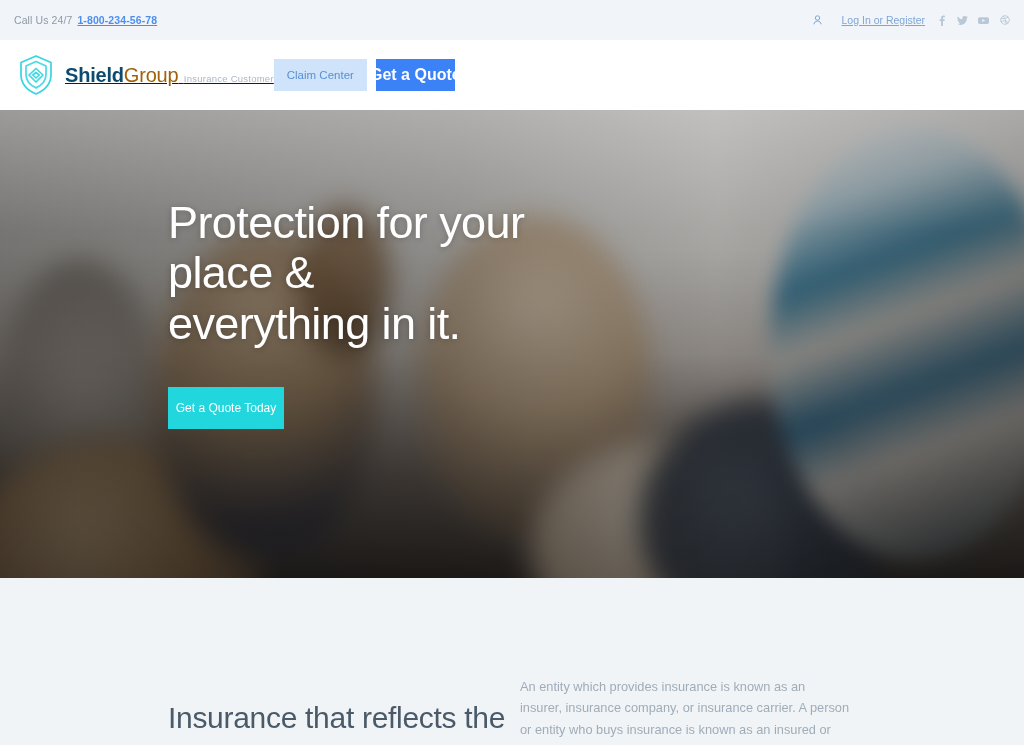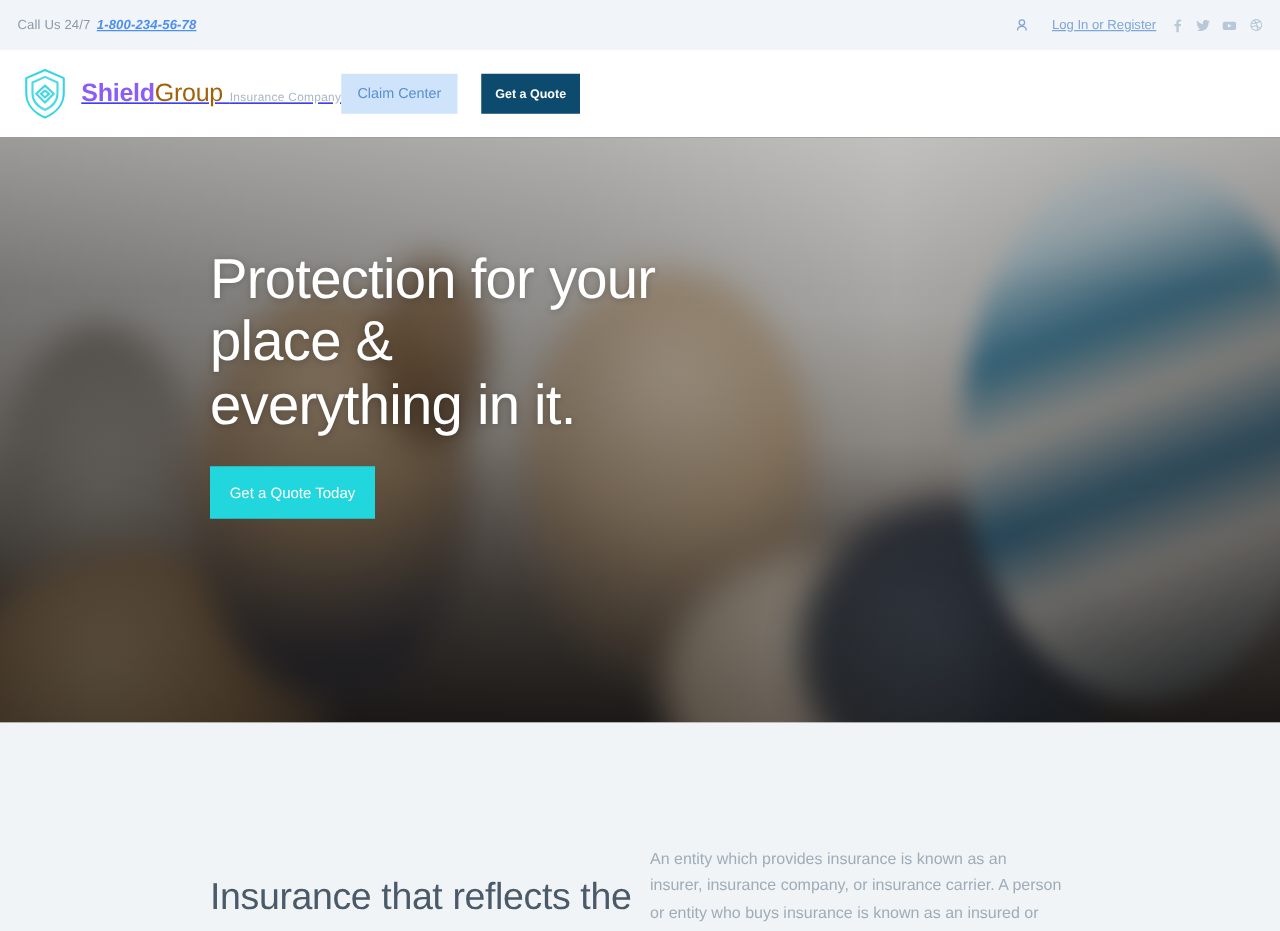--- a/index.html
+++ b/index.html
@@ -12,69 +12,69 @@
   }
 
   
   .topbar{
     height:40px; background:#f1f5f9;
     display:flex; align-items:center; justify-content:space-between;
     padding:0 14px; font-size:10.5px;
   }
   .topbar-left{ display:flex; align-items:center; gap:5px; }
   .call-label{ color:#8d9aa6; letter-spacing:.1px; }
-  .phone{ color:#4d8ff0; font-weight:bold; letter-spacing:.1px;font-style:italic; }
+  .phone{ color:#4d8ff0; font-weight:bold; letter-spacing:.1px; }
   .topbar-right{ display:flex; align-items:center; gap:11px; }
   .login{ display:flex; align-items:center; gap:20px; color:#7fa6d8; font-size:10.5px; }
   .login svg{ display:block; }
   .socials{ display:flex; align-items:center; gap:10px; }
   .socials .s-ico{
     width:11px; height:11px; color:#b9c8d6;
     display:flex; align-items:center; justify-content:center;
   }
   .socials .s-ico svg{ display:block; }
 
   
   .header{
     height:70px; background:#fff;
     display:flex; align-items:center; padding:0 16px;
   }
   .logo{ display:flex; align-items:center; gap:9px; }
   .logo-mark{ width:40px; height:44px; flex:0 0 40px; }
   .logo-text .logo-name{
     font-size:20px; font-weight:bold; line-height:1.05; letter-spacing:-.2px;
   }
-  .logo-name .t1{ color:#8b5cf6; }
+  .logo-name .t1{ color:#0c4a6e; }
   .logo-name .t2{ color:#a16207; font-weight:normal; }
   .logo-sub{
     font-size:9.5px; color:#a9b7c4; letter-spacing:.25px; margin-top:2px;
   }
 
   .nav{
     flex:1; display:flex; align-items:center; justify-content:center;
     gap:23px; margin-left:40px;
   }
   .nav a{
     font-size:11.5px; color:#9aa8b5; text-decoration:none; letter-spacing:.05px;
     white-space:nowrap;
   }
   .nav a.active{ color:#4d8ff0; }
 
-  .header-actions{ display:flex; align-items:center; gap:19px; }
+  .header-actions{ display:flex; align-items:center; gap:9px; }
   .btn{
     border:none; cursor:pointer; font-family:inherit;
     display:inline-flex; align-items:center; justify-content:center;
     white-space:nowrap;
   }
   .btn-claim{
     background:#cfe4fb; color:#5a8fd0; font-size:11.5px;
     width:93px; height:32px;
   }
   .btn-quote{
-    background:#0c4a6e; color:#fff; font-size:10px; font-weight:bold;
+    background:#3b82f6; color:#fff; font-size:16px; font-weight:bold;
     width:79px; height:32px;text-align:right;
   }
 
   
   .hero{
     position:relative; height:468px; overflow:hidden;
     background:#2b2724;
   }
   .hero-photo{ position:absolute; inset:0; }
   
@@ -111,22 +111,22 @@
     background:linear-gradient(180deg, rgba(250,250,250,.28) 0%, rgba(0,0,0,0) 26%, rgba(0,0,0,.28) 100%);
   }
 
   .hero-content{ position:absolute; left:168px; top:88px; z-index:5; }
   .hero-title{
     color:#fff; font-size:45px; font-weight:normal; line-height:1.12;
     letter-spacing:-.6px; text-shadow:0 1px 6px rgba(0,0,0,.22);
     max-width:420px;
   }
   .hero-cta{
-    margin-top:24px; background:#22d6dd; color:#fff;
-    width:132px; height:42px; font-size:12px;
+    margin-top:38px; background:#22d6dd; color:#fff;
+    width:116px; height:42px; font-size:12px;
   }
 
   
   .welcome{
     background:#f1f4f7; height:187px; position:relative;
     padding:96px 0 0 0;
   }
   .welcome-inner{ display:flex; padding:0 168px 0 168px; gap:0; }
   .wcol-left{ width:352px; flex:0 0 352px; }
   .eyebrow{
@@ -193,21 +193,21 @@
         <path d="M20 3 35 9.5v12c0 9-6.4 15.8-15 19.5C11.4 37.3 5 30.5 5 21.5v-12z" opacity=".95"></path>
         <path d="M20 8.5 30 13v8.6c0 6.1-4.4 10.8-10 13.3-5.6-2.5-10-7.2-10-13.3V13z" opacity=".85"></path>
         <path d="M20 15.5 27 22l-7 7-7-7z" opacity=".9"></path>
         <path d="M20 19.5 23.2 22 20 25 16.8 22z" opacity=".9"></path>
       </svg>
     </span>
     <span class="logo-text">
       <span class="logo-name">
         <span class="t1">Shield</span><span class="t2">Group</span>
       </span>
-      <span class="logo-sub">Insurance Company</span>
+      <span class="logo-sub">Insurance Customer</span>
     </span>
   </a>
 
 
   <div class="header-actions">
     <button class="btn btn-claim">Claim Center</button>
     <button class="btn btn-quote">Get a Quote</button>
   </div>
 </div>
 

